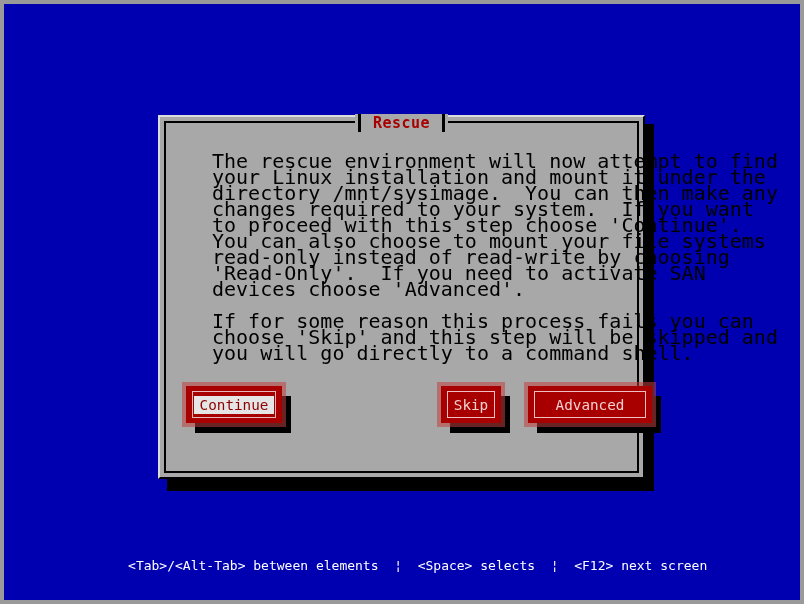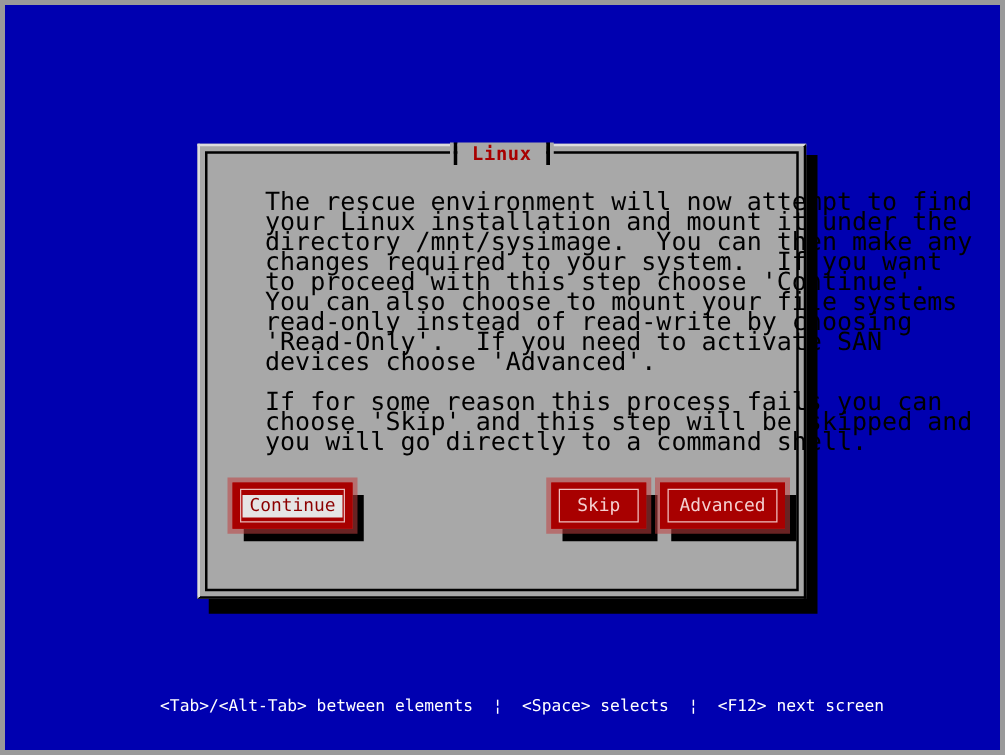--- a/index.html
+++ b/index.html
@@ -206,21 +206,21 @@
 <div id="screen">
 
   <div id="dialog-shadow"></div>
 
   <div id="dialog">
     <div id="dialog-inner">
 
       <div id="titlebar">
         <div class="title-gap"></div>
         <div class="title-bar-tick"></div>
-        <div id="title-text">Linux</div>
+        <div id="title-text">Rescue</div>
         <div class="title-bar-tick"></div>
         <div class="title-gap"></div>
       </div>
 
       <div id="body-text">The rescue environment will now attempt to find
 your Linux installation and mount it under the
 directory /mnt/sysimage.  You can then make any
 changes required to your system.  If you want
 to proceed with this step choose 'Continue'.
 You can also choose to mount your file systems
@@ -239,32 +239,32 @@
           <div class="btn focused">
             <div class="btn-halo"></div>
             <div class="btn-face">
               <div class="btn-frame"></div>
               <span class="btn-label">Continue</span>
             </div>
           </div>
         </div>
 
 
-        <div class="btn-wrap" style="left:255px; width:76px;">
+        <div class="btn-wrap" style="left:255px; width:60px;">
           <div class="btn-shadow"></div>
           <div class="btn">
             <div class="btn-halo"></div>
             <div class="btn-face">
               <div class="btn-frame"></div>
               <span class="btn-label">Skip</span>
             </div>
           </div>
         </div>
 
-        <div class="btn-wrap" style="left:342px; width:100px;">
+        <div class="btn-wrap" style="left:342px; width:124px;">
           <div class="btn-shadow"></div>
           <div class="btn">
             <div class="btn-halo"></div>
             <div class="btn-face">
               <div class="btn-frame"></div>
               <span class="btn-label">Advanced</span>
             </div>
           </div>
         </div>
 

